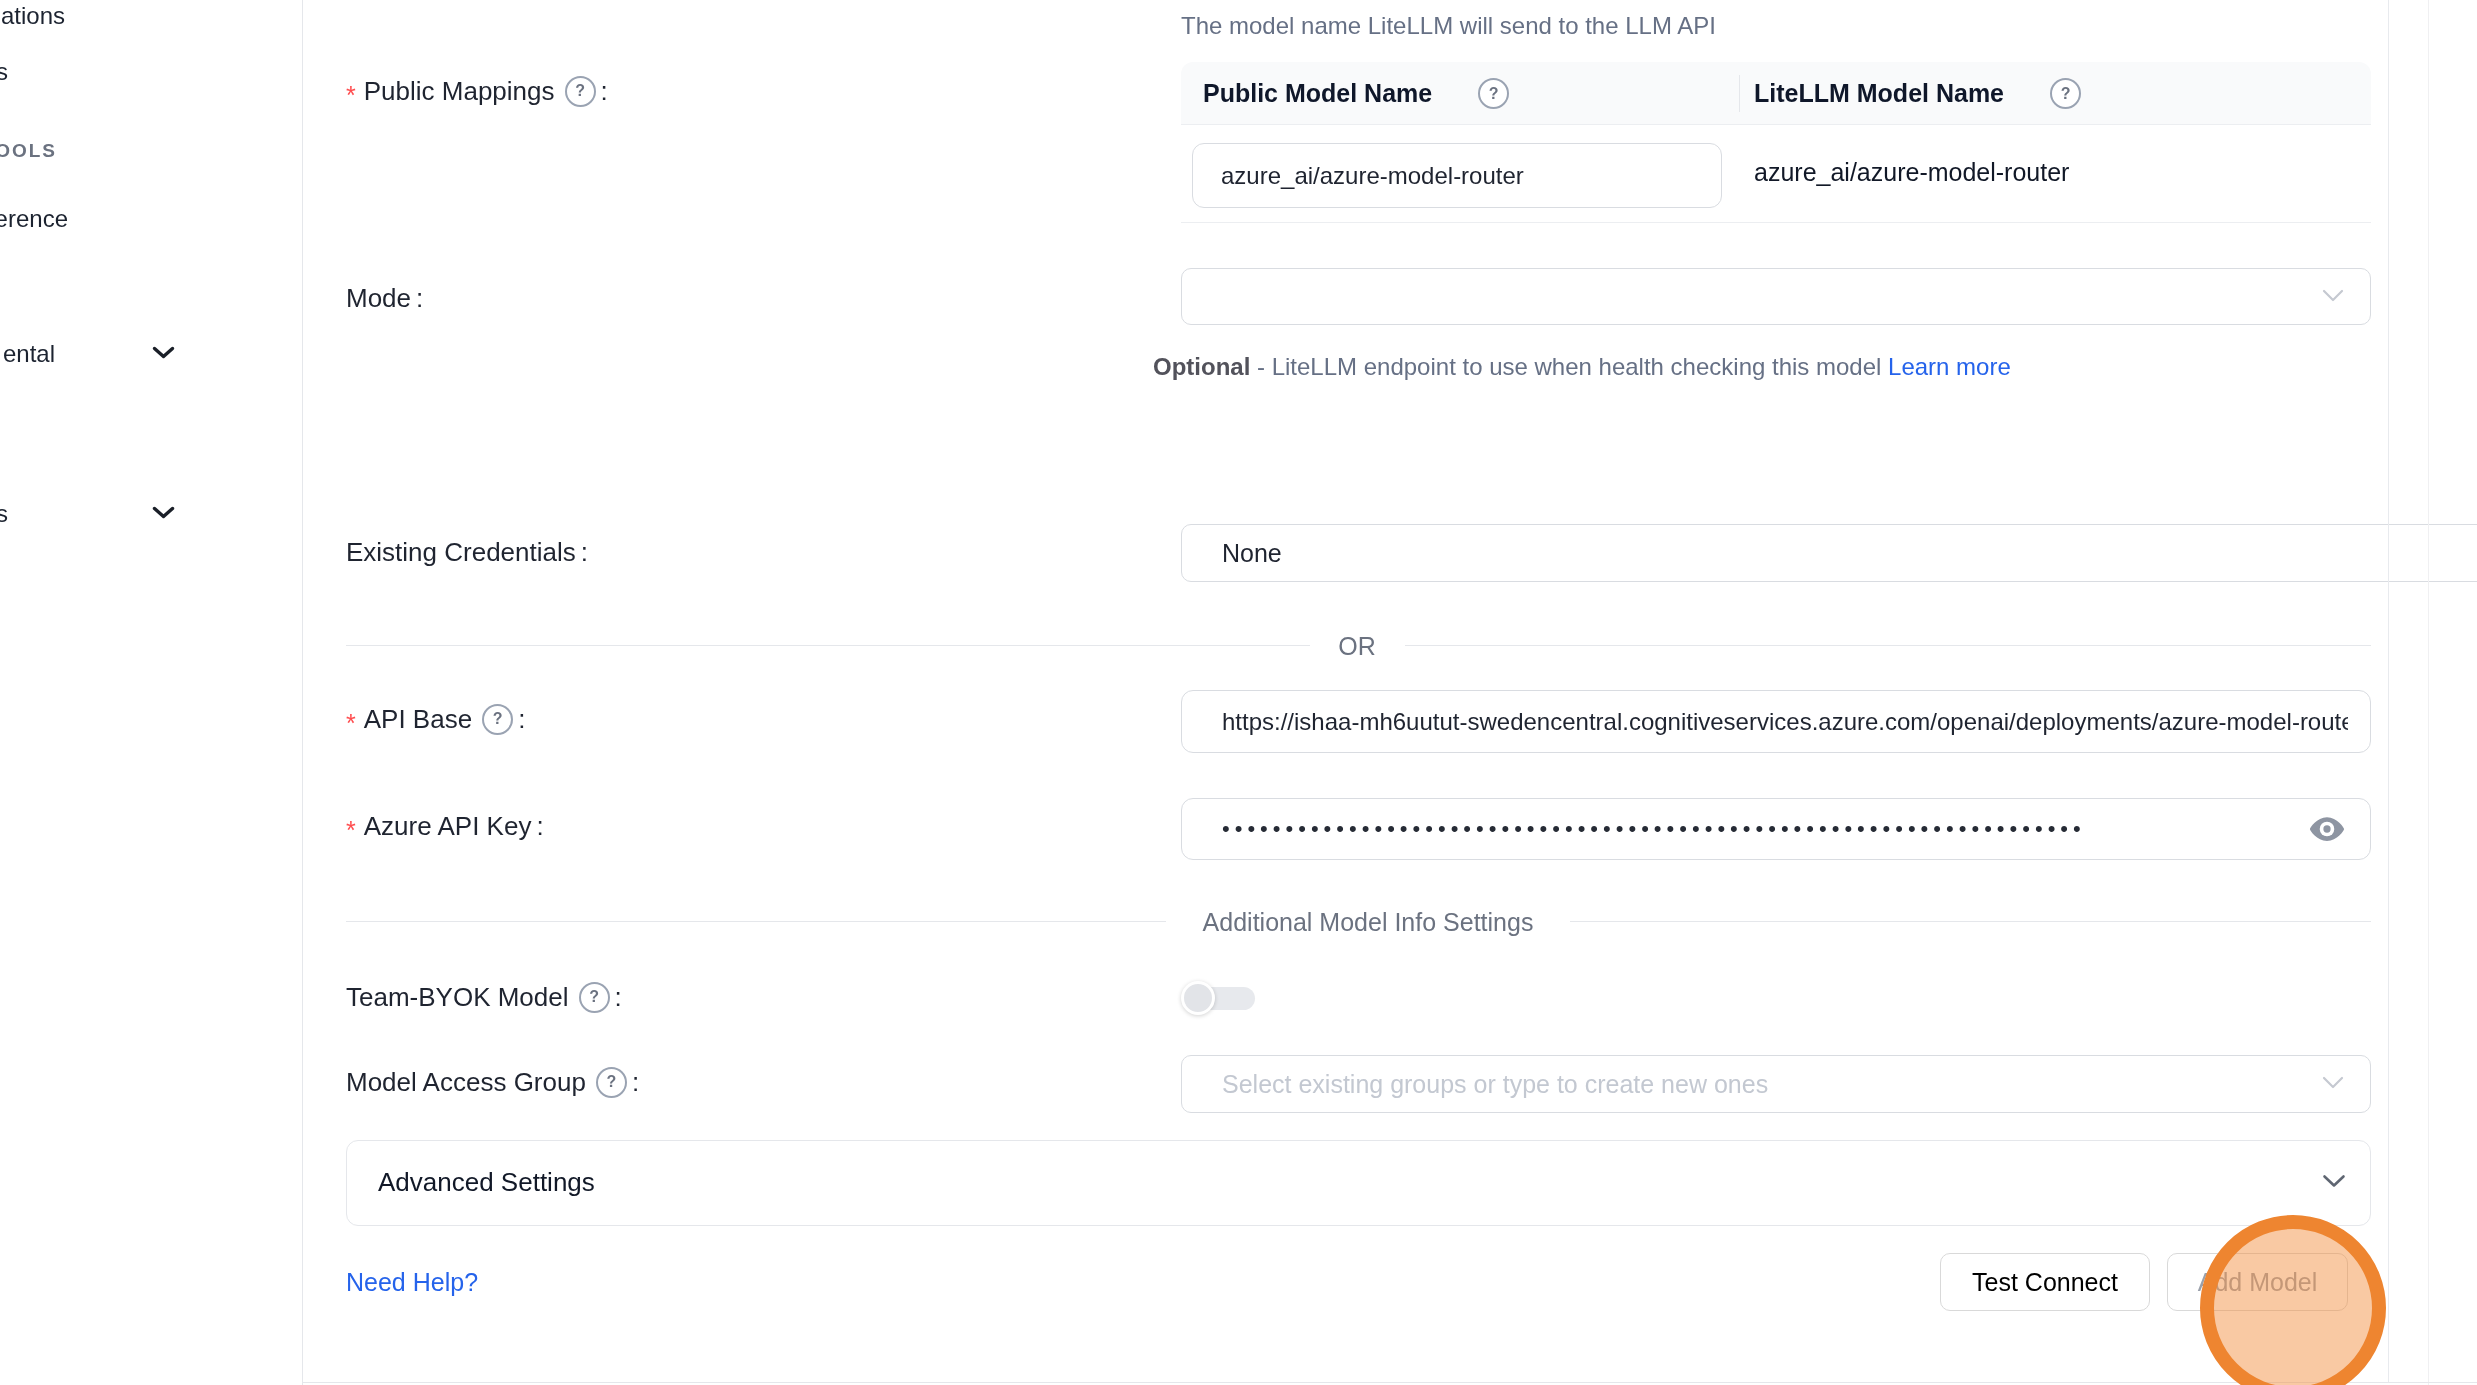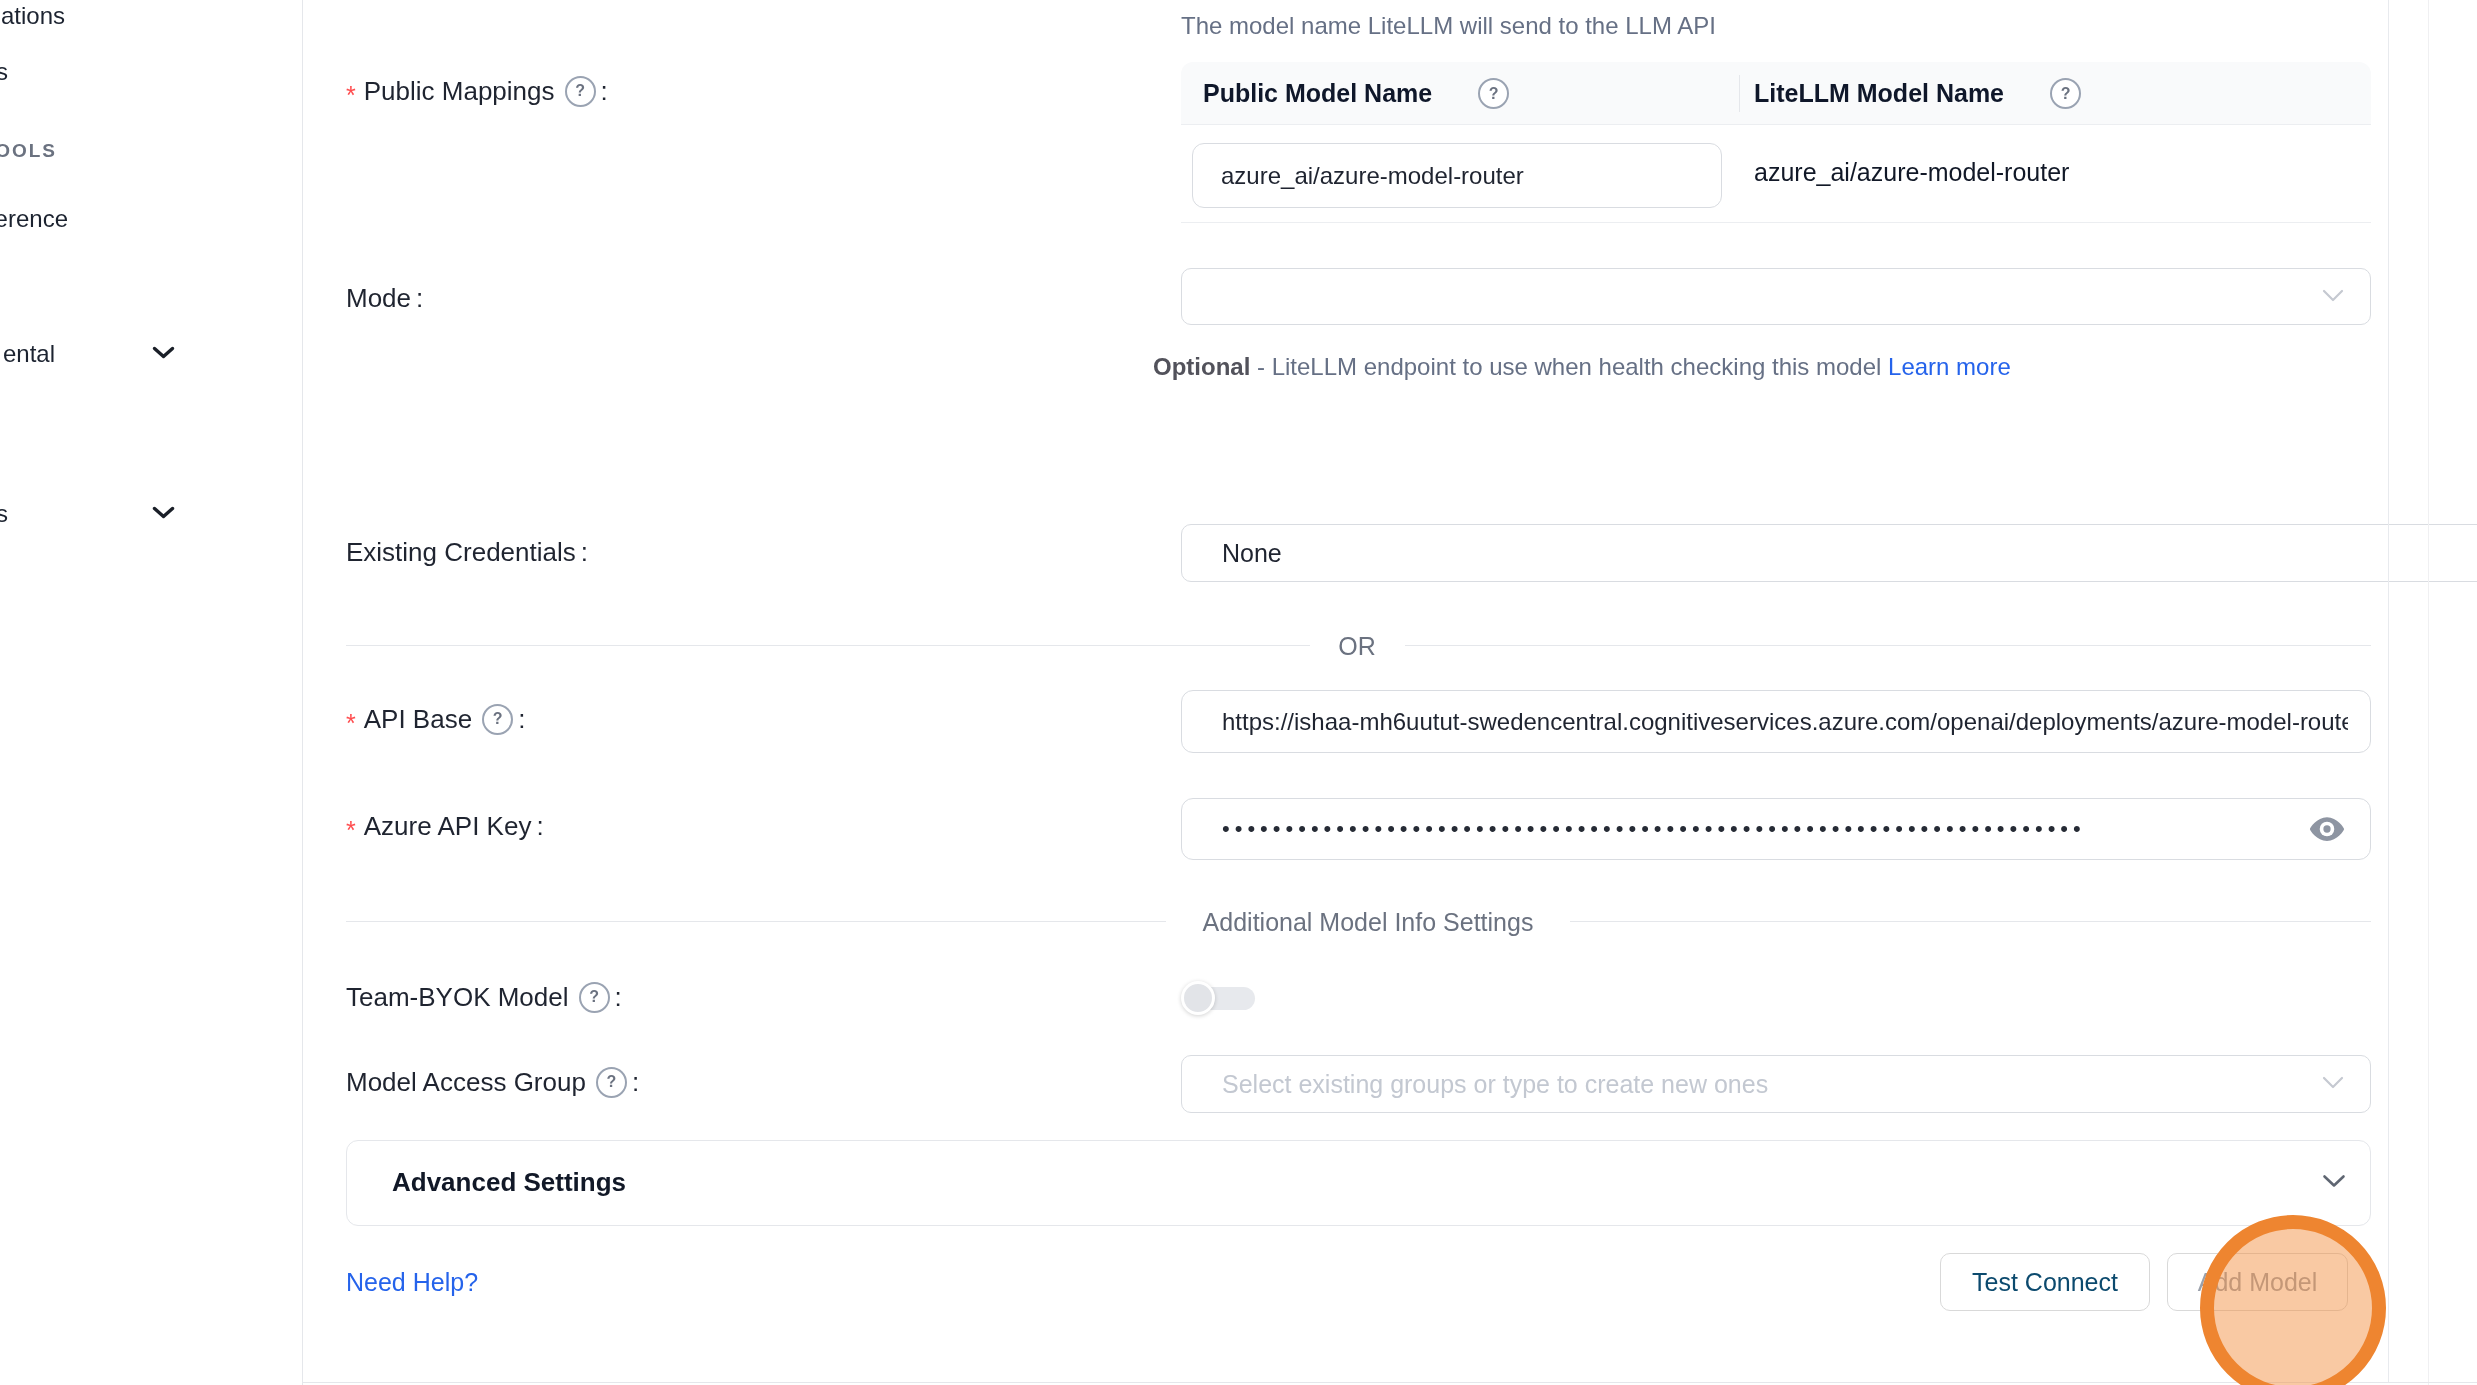--- a/index.html
+++ b/index.html
@@ -187,31 +187,31 @@
   <div class="fieldbox" style="left:1181px;top:1055px;width:1190px;height:58px;">
     <span style="font-size:25px;margin-left:40px;color:#c3c8d1;">Select existing groups or type to create new ones</span>
     <span class="chev-right">
       <svg width="22" height="13" viewBox="0 0 22 13">
           <path d="M2 2l9 9 9-9" fill="none" stroke="#c5c9d1" stroke-width="2.2" stroke-linecap="round" stroke-linejoin="round"></path>
         </svg>
     </span>
   </div>
 
   <div class="abs" style="left:346px;top:1140px;width:2025px;height:86px;border:1px solid #e5e7eb;border-radius:12px;background:#fff;box-sizing:border-box;">
-    <span class="abs" style="left:31px;top:26px;font-size:26px;font-weight:700;color:#111827;margin-left:14px;">Advanced Settings</span>
+    <span class="abs" style="left:31px;top:26px;font-size:26px;font-weight:400;color:#111827;">Advanced Settings</span>
     <span class="chev-right" style="right:24px;">
       <svg width="24" height="14" viewBox="0 0 24 14">
           <path d="M2.5 2.5l9.5 9 9.5-9" fill="none" stroke="#5f6672" stroke-width="2.6" stroke-linecap="round" stroke-linejoin="round"></path>
         </svg>
     </span>
   </div>
 
   <a class="abs linkblue" style="left:346px;top:1268px;font-size:25px;font-weight:500;text-decoration:none;cursor:pointer;">Need Help?</a>
 
-  <button class="btn" style="left:1940px;top:1253px;width:210px;height:58px;color:#0c4a6e;text-align:center;">Test Connect</button>
+  <button class="btn" style="left:1940px;top:1253px;width:210px;height:58px;color:#000000;text-align:center;">Test Connect</button>
   <button class="btn" style="left:2167px;top:1253px;width:181px;height:58px;color:#9aa0ab;">Add Model</button>
 
   <div id="annot-circle"></div>
 
   <div class="abs" style="left:2388px;top:0;width:1px;height:1382px;background:#e8eaee;"></div>
   <div class="abs" style="left:2428px;top:0;width:1px;height:1385px;background:#f0f0f2;"></div>
   <div class="abs" style="left:302px;top:1382px;width:2175px;height:1px;background:#e5e7eb;"></div>
 
 </div>
 

